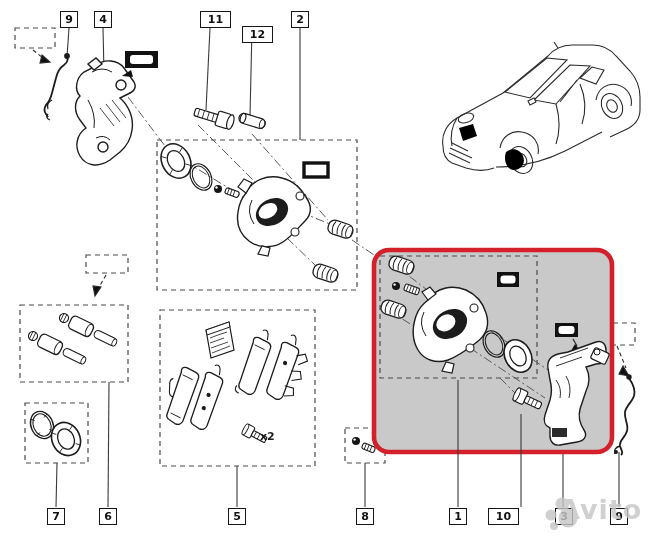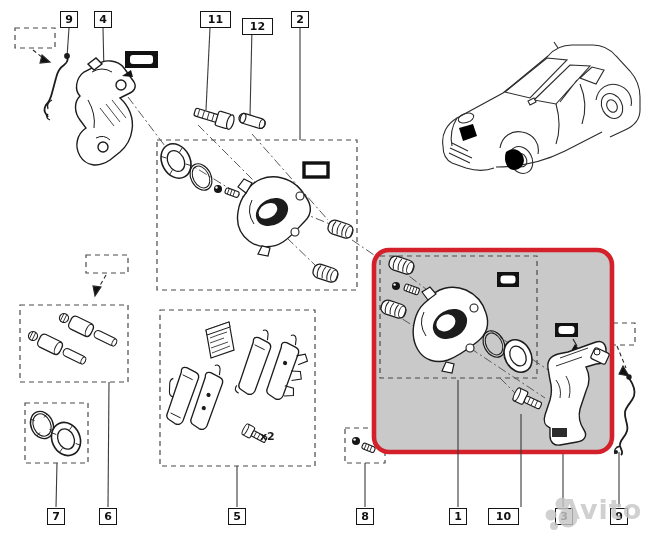--- a/index.html
+++ b/index.html
@@ -349,21 +349,21 @@
 
   <div class="callout" style="left:60px;top:11px;">
       <span>9</span>
     </div>
   <div class="callout" style="left:94px;top:11px;">
       <span>4</span>
     </div>
   <div class="callout wide" style="left:200px;top:11px;">
       <span>11</span>
     </div>
-  <div class="callout wide" style="left:242px;top:18px;justify-content:center;">
+  <div class="callout wide" style="left:242px;top:26px;justify-content:center;">
       <span>12</span>
     </div>
   <div class="callout" style="left:291px;top:11px;">
       <span>2</span>
     </div>
 
   <div class="callout" style="left:47px;top:508px;">
       <span>7</span>
     </div>
   <div class="callout" style="left:99px;top:508px;">

